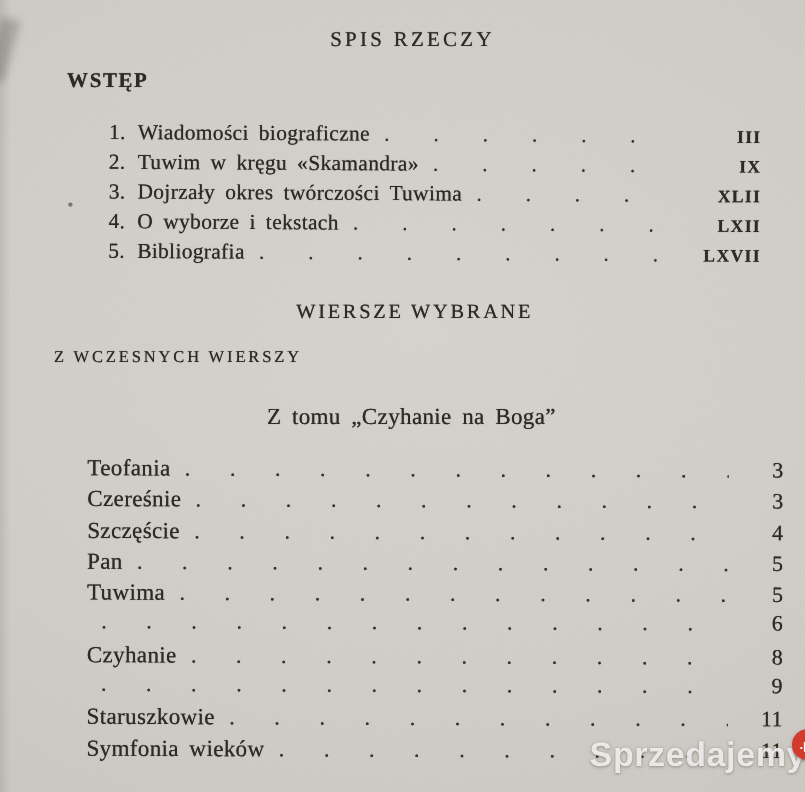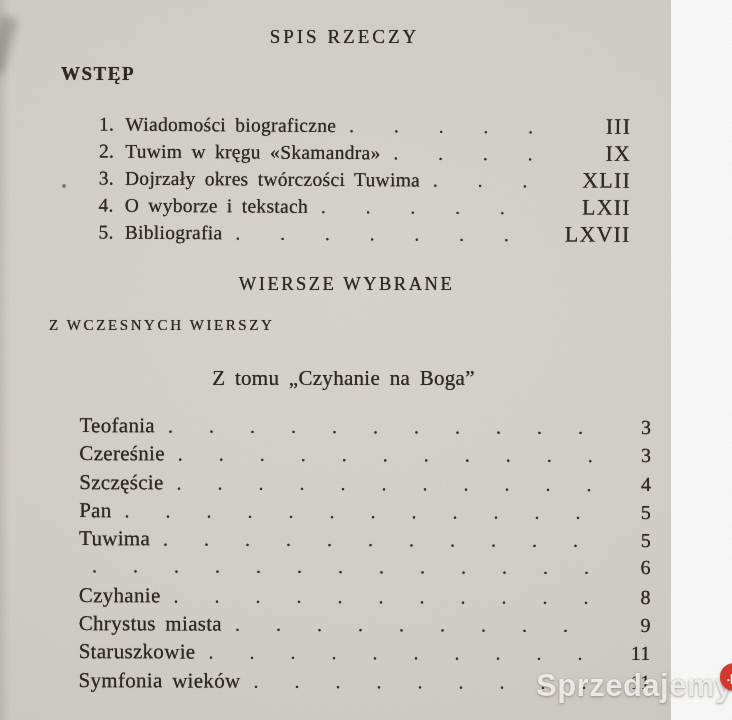--- a/index.html
+++ b/index.html
@@ -3,21 +3,21 @@
 <meta charset="utf-8">
 <style>
   html, body {
     margin: 0; padding: 0;
     width: 732px; height: 720px;
     overflow: hidden;
     font-family: "Liberation Serif", serif;
   }
   .page {
     position: relative;
-    width: 671px; height: 720px;
+    width: 732px; height: 720px;
     color: #2a2620;
     background:
       radial-gradient(ellipse 130% 95% at 52% 42%, #dcd9d3 0%, #d6d3cd 50%, #cac7c1 100%);
     text-shadow: 0 0 0.7px rgba(42,38,32,0.85);
   }
   
   .smudge {
     position: absolute; left: -7px; top: 16px;
     width: 18px; height: 58px;
     background: rgba(58,53,46,0.28);
@@ -87,21 +87,21 @@
   .label { flex: 0 0 auto; }
   .leader {
     flex: 1 1 auto; overflow: hidden;
     padding-left: 13px; margin-right: 8px;
     color: #332f29;
     word-spacing: 0;
   }
   .intro-list .leader { letter-spacing: 40px; font-size: 19px; }
   .poem-list  .leader { letter-spacing: 36px; font-size: 20px; }
   .pg { flex: 0 0 auto; text-align: right; }
-  .intro-list .pg { min-width: 84px; font-size: 22px; letter-spacing: 1.2px; font-weight: normal; }
+  .intro-list .pg { min-width: 84px; font-size: 16px; letter-spacing: 1.2px; font-weight: bold; }
   .poem-list  .pg { min-width: 42px; font-size: 20px; }
 
   .watermark {
     position: absolute; left: 536px; top: 663px; z-index: 6;
     display: flex; align-items: flex-start;
   }
   .wm-text {
     font-family: "Liberation Sans", sans-serif;
     font-weight: bold; font-size: 31px; line-height: 1;
     color: rgba(255,255,255,0.82);
@@ -220,21 +220,20 @@
 
   <div class="row">
 
     <span class="label">Czyhanie</span>
     <span class="leader">..............................</span>
     <span class="pg">8</span>
   </div>
 
   <div class="row">
 
-    <span class="label">Chrystus miasta</span>
     <span class="leader">..............................</span>
     <span class="pg">9</span>
   </div>
 
   <div class="row">
 
     <span class="label">Staruszkowie</span>
     <span class="leader">..............................</span>
     <span class="pg">11</span>
   </div>

